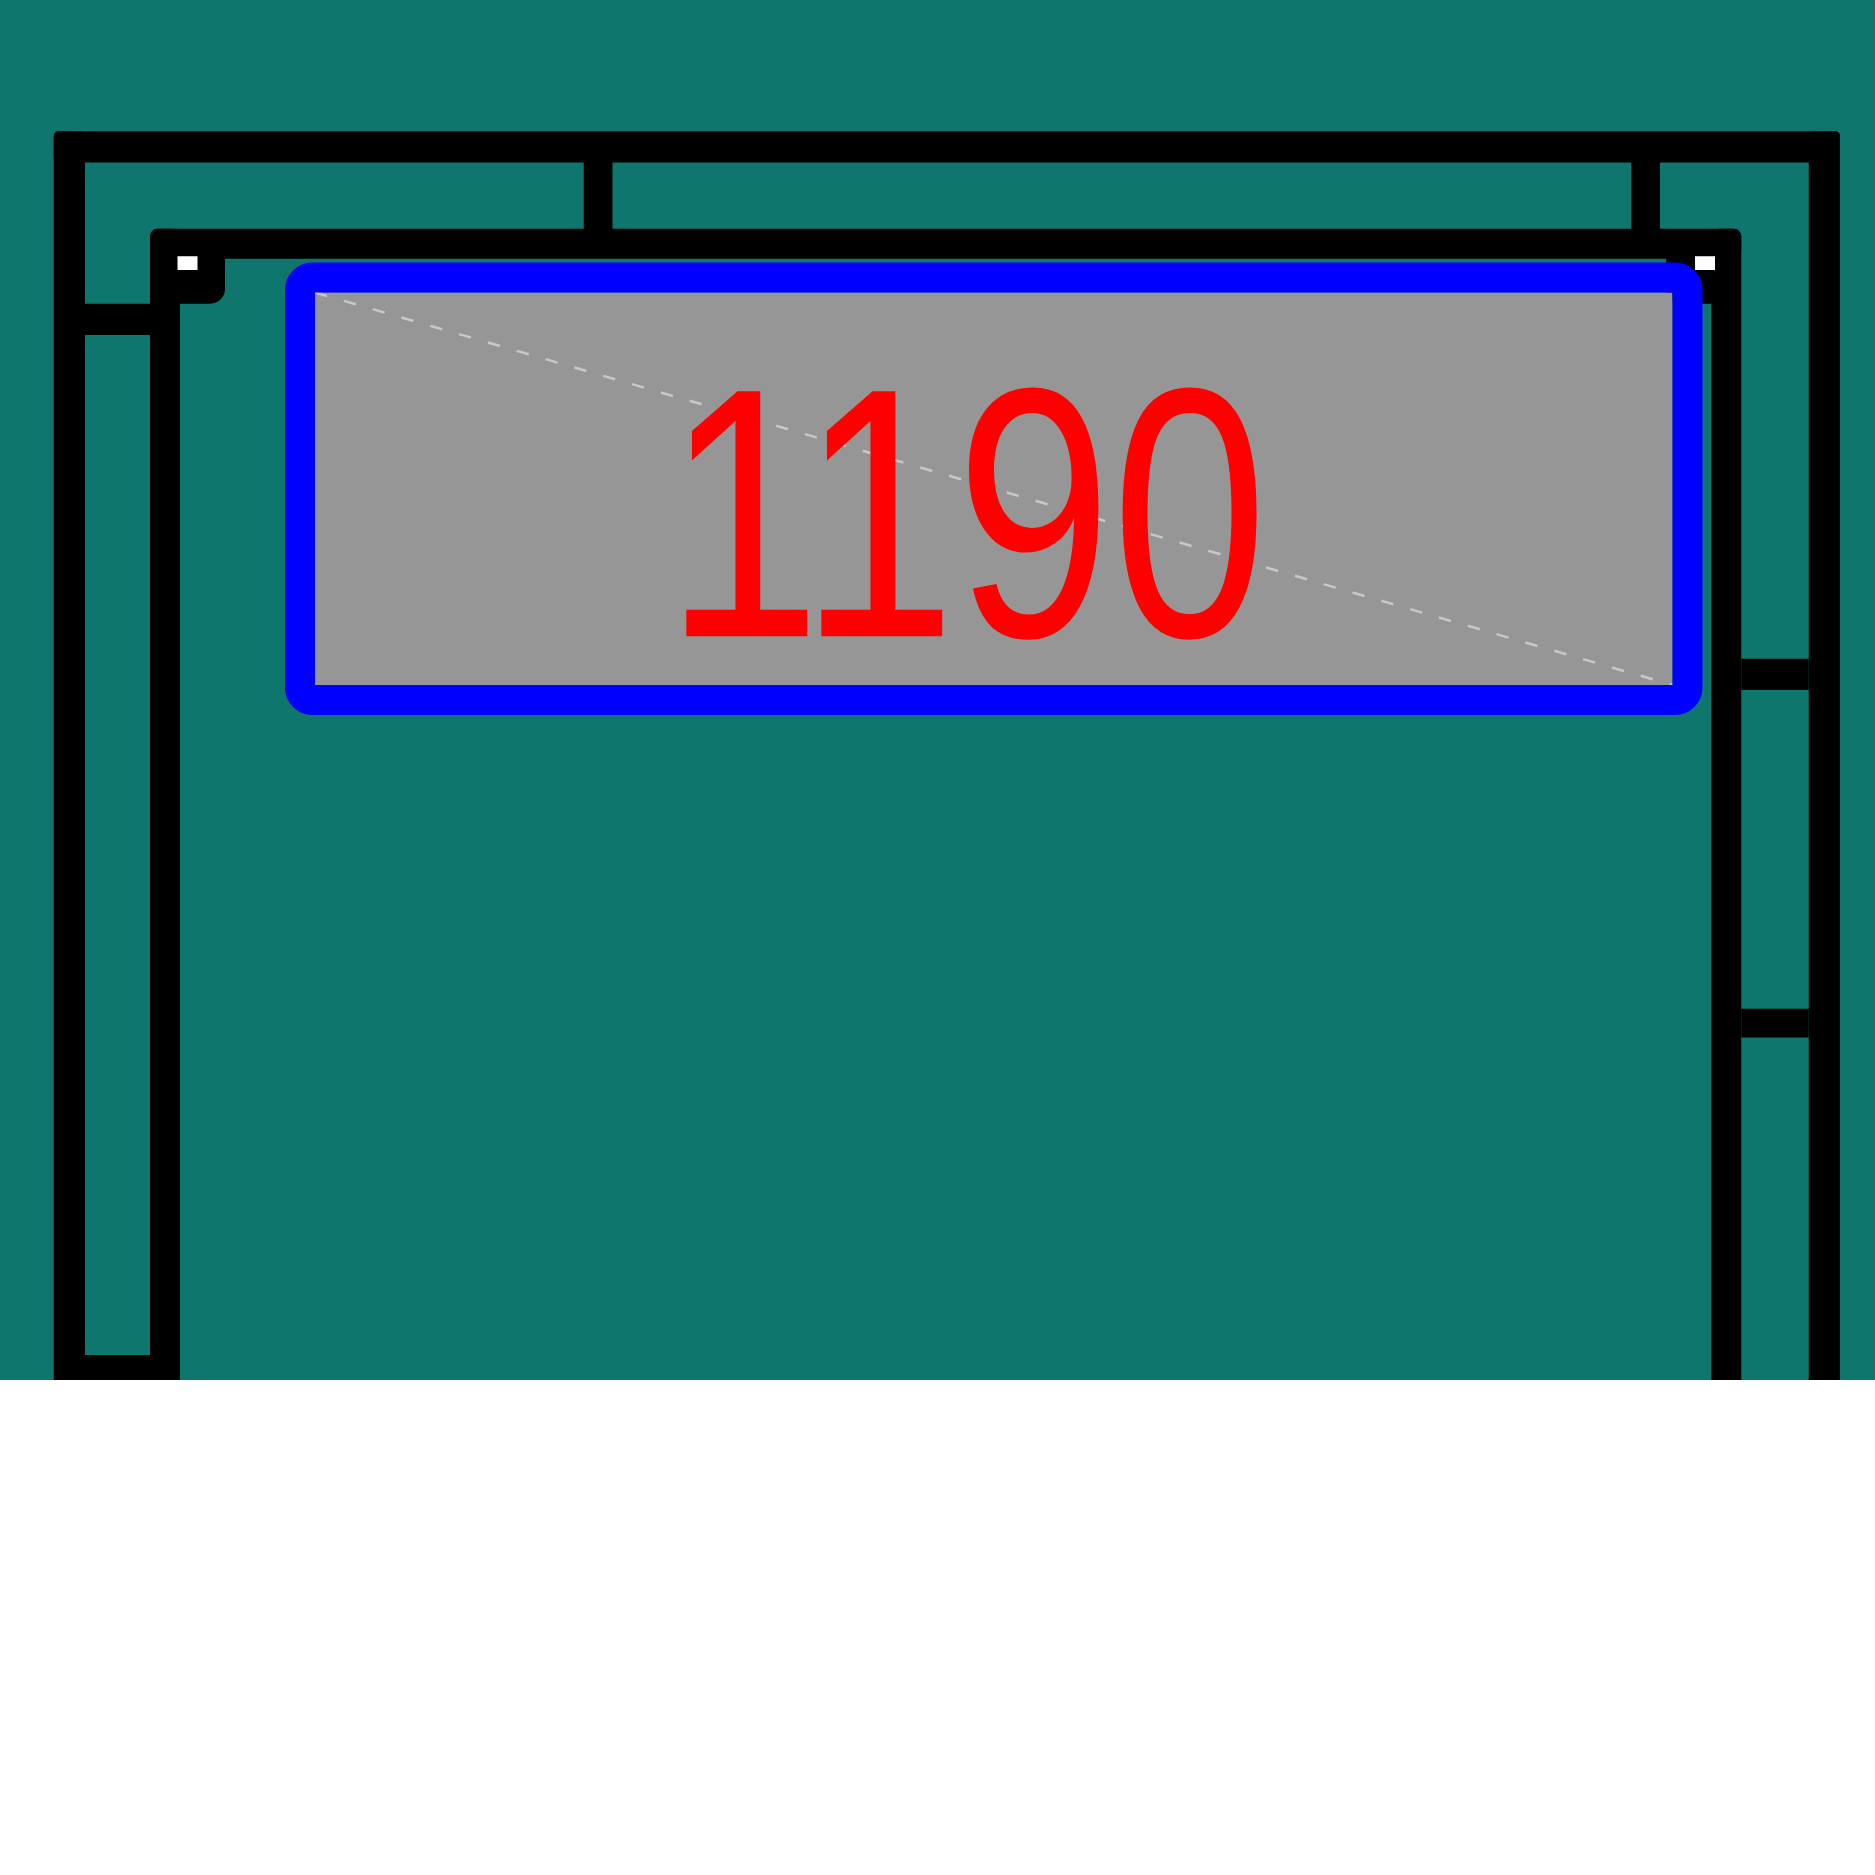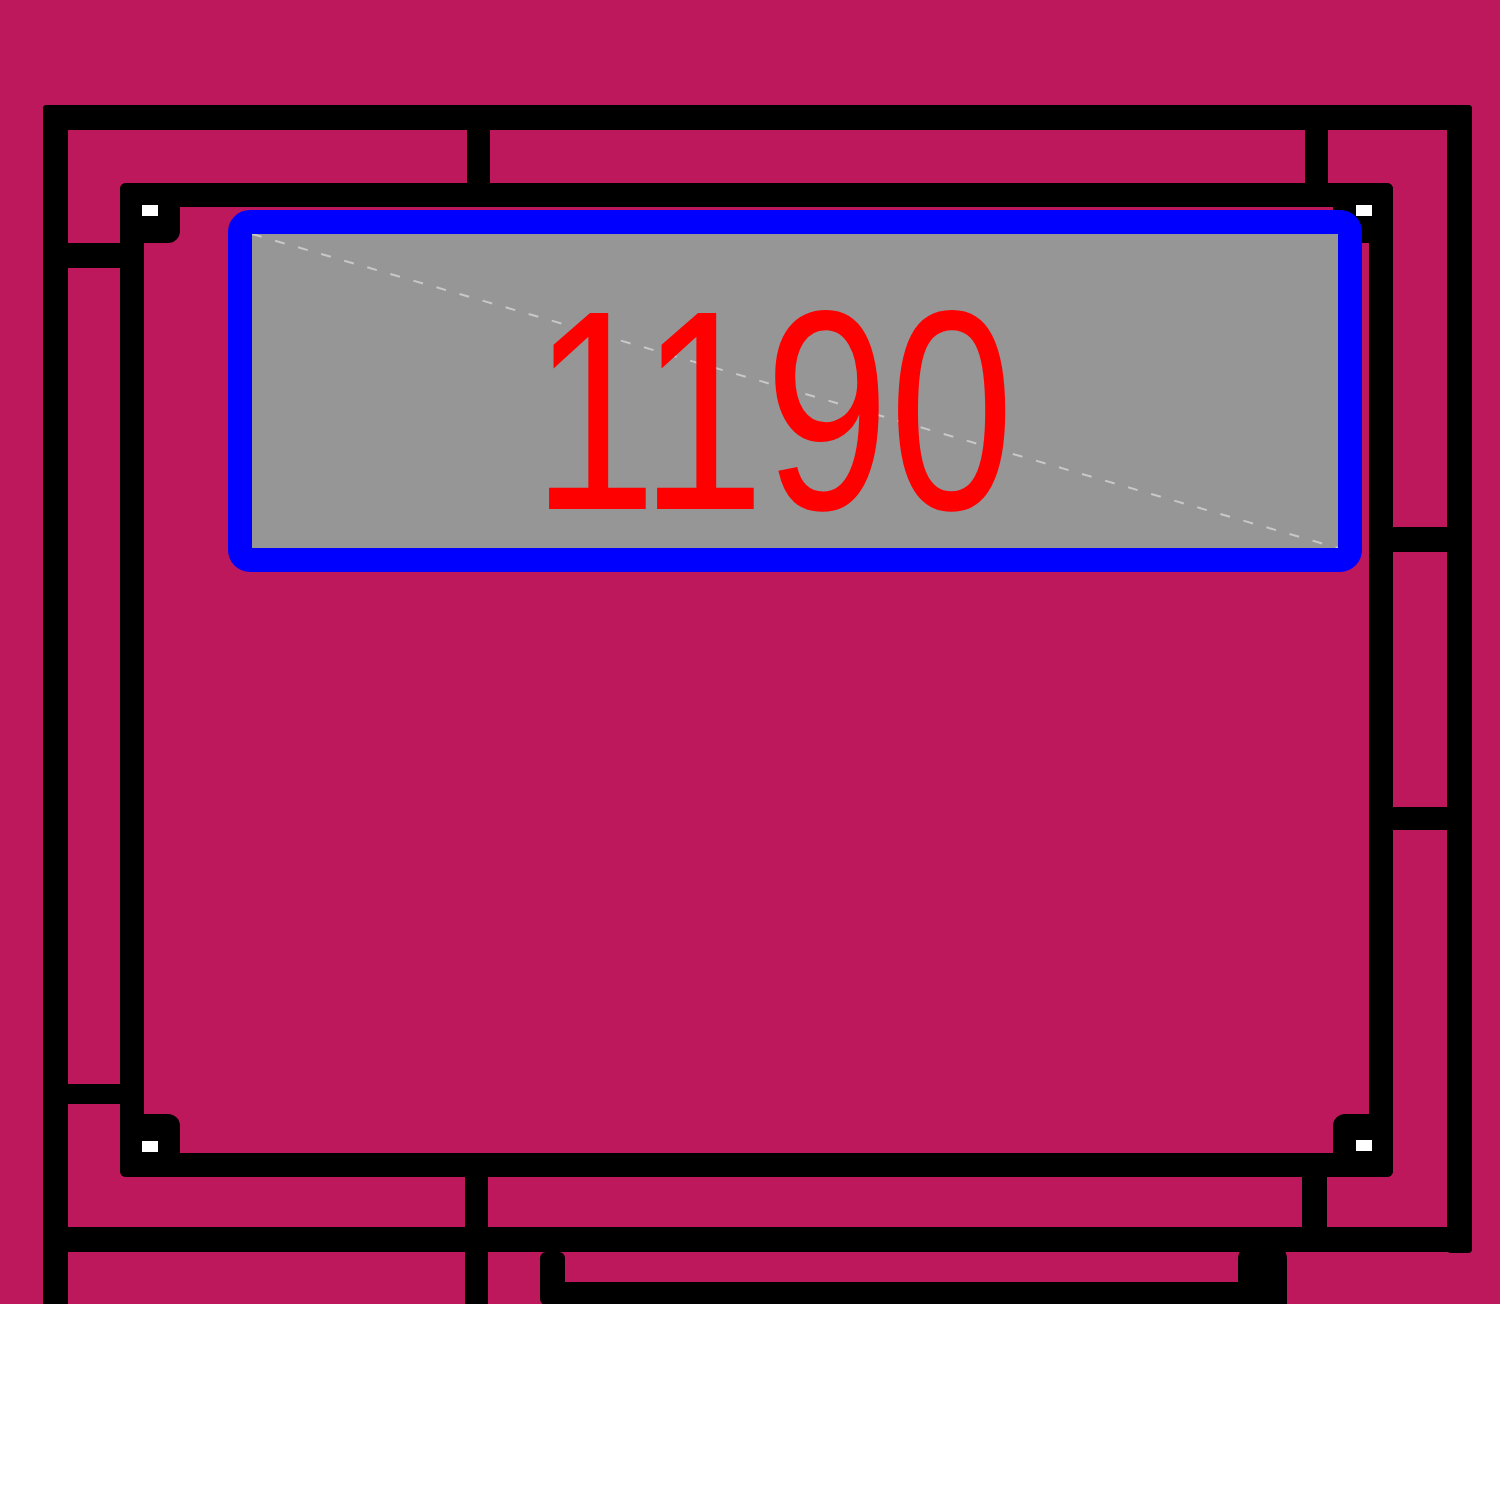--- a/index.html
+++ b/index.html
@@ -4,22 +4,22 @@
 <style>
   html, body {
     margin: 0;
     padding: 0;
     background: #ffffff;
     font-family: "Liberation Sans", sans-serif;
   }
   .stage {
     position: relative;
     width: 1500px;
-    height: 1304px;
-    background: #be185d;
+    height: 1104px;
+    background: #0f766e;
     overflow: hidden;
   }
   svg { display: block; }
   .wall { fill: #000000; }
   .notch { fill: #ffffff; }
   .dim-text {
     font-family: "Liberation Sans", "DejaVu Sans", sans-serif;
     font-weight: 400;
   }
 </style>

